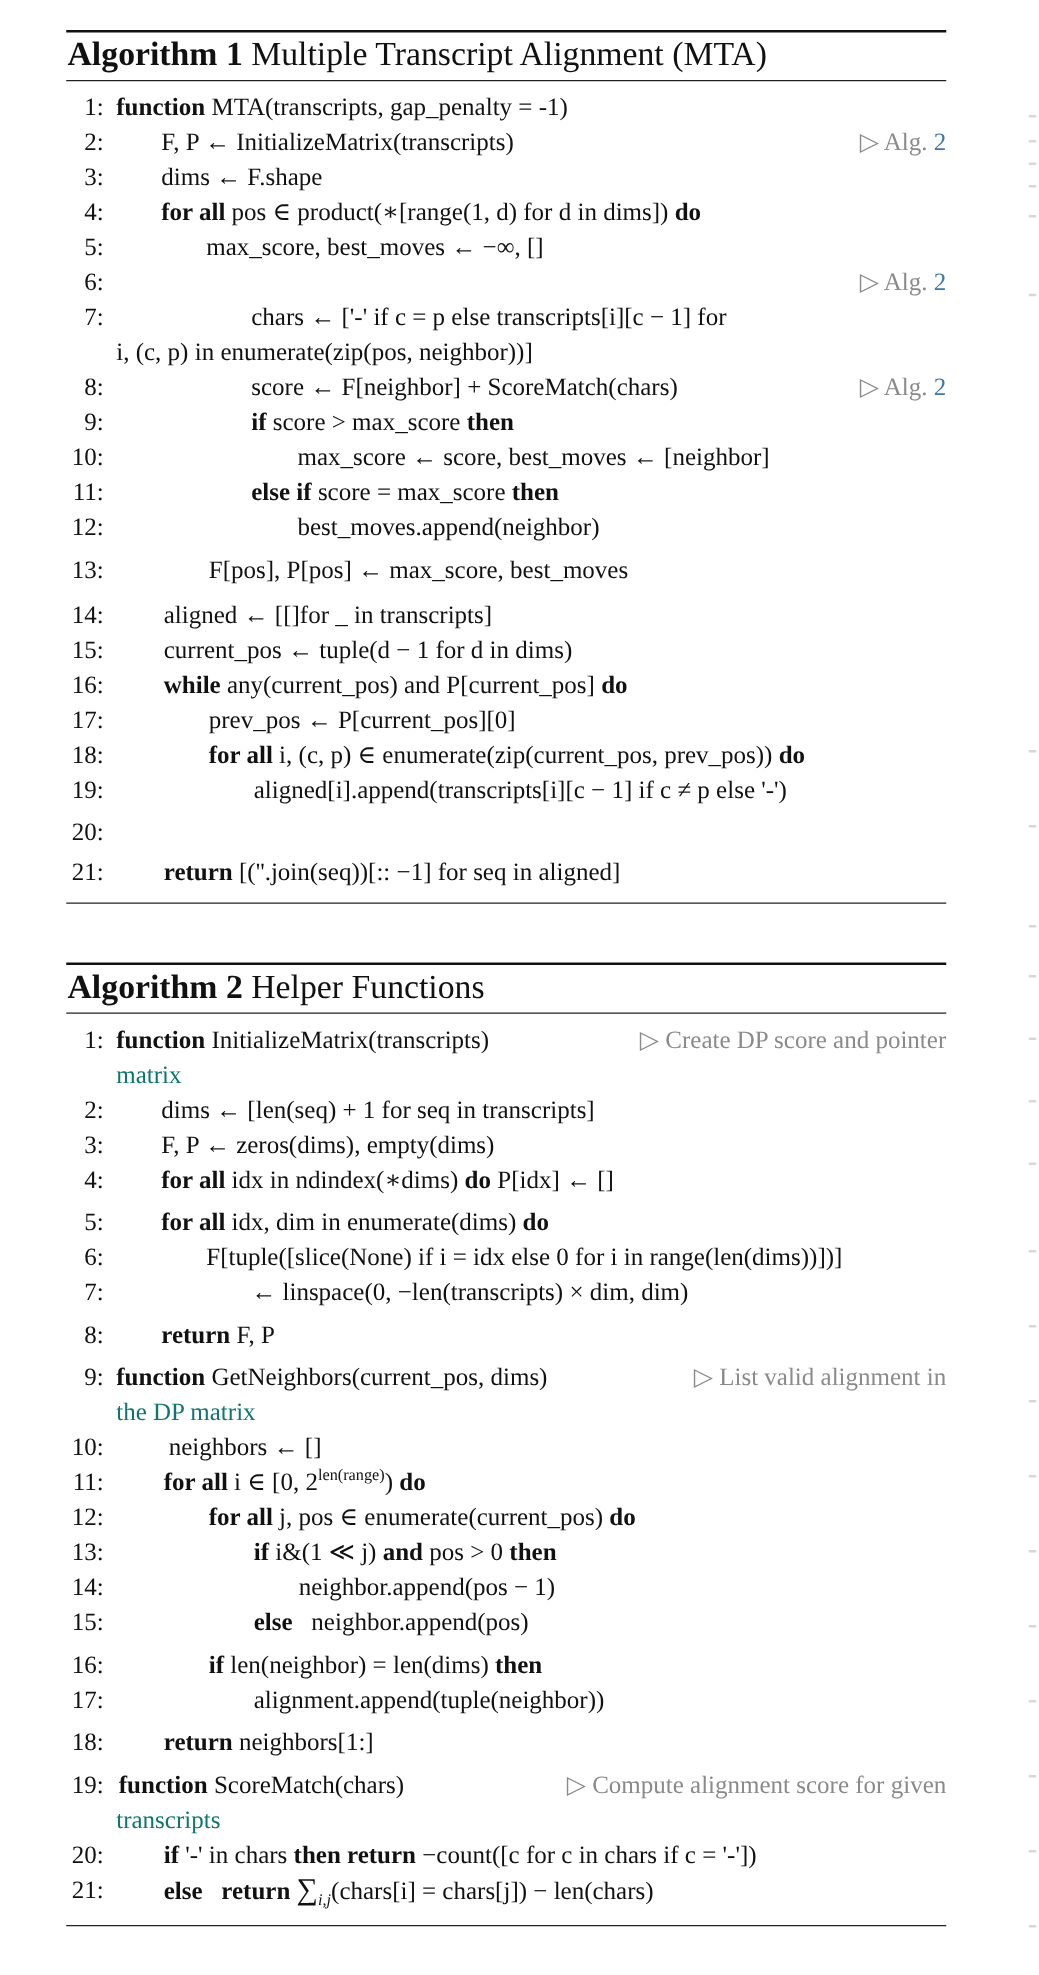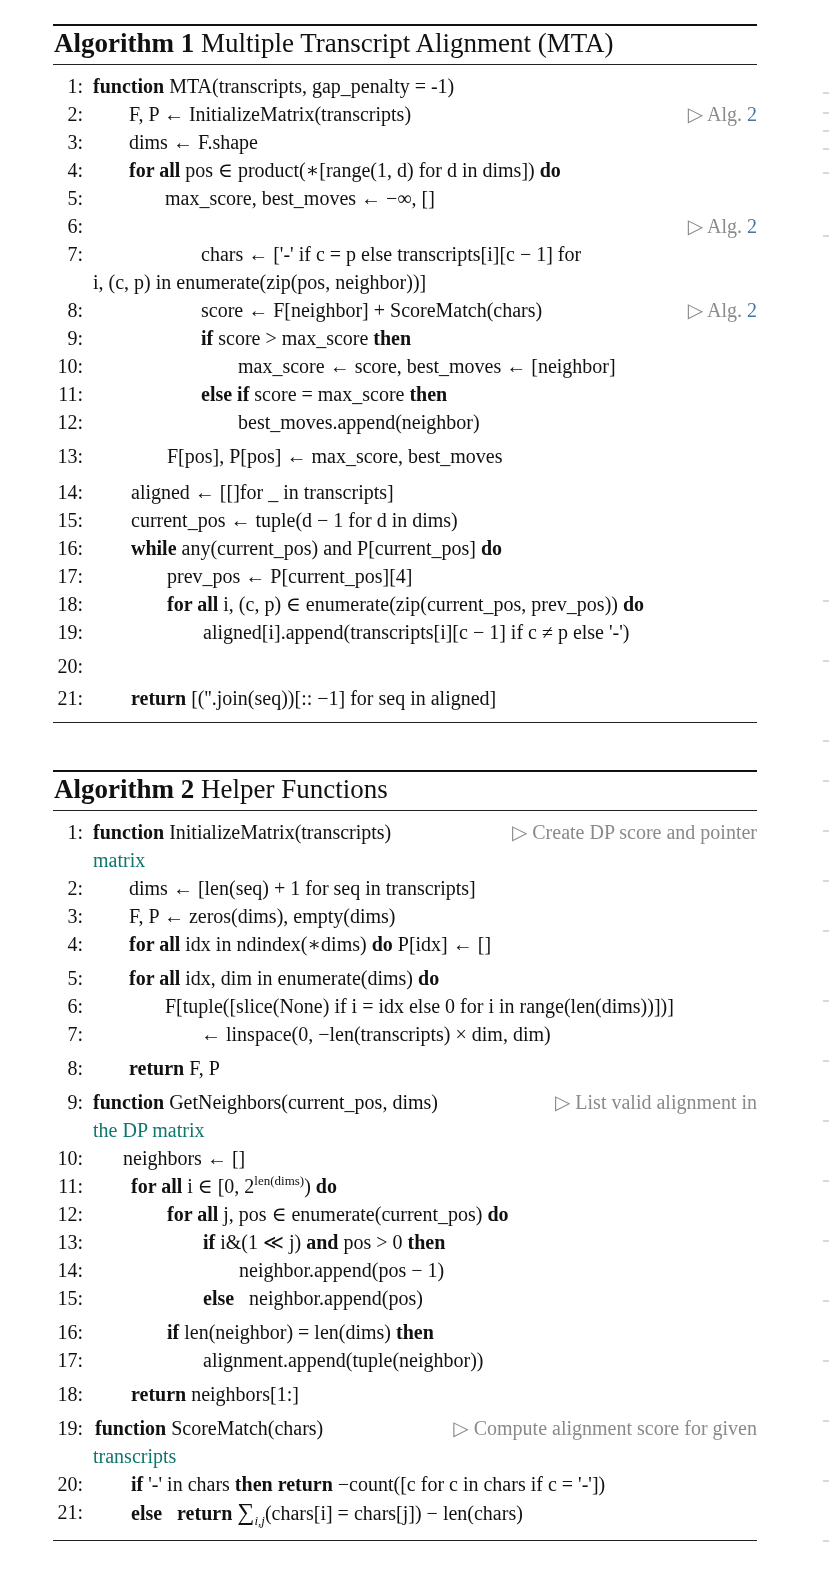--- a/index.html
+++ b/index.html
@@ -119,21 +119,21 @@
       <span class="code" style="left:78px">current_pos ← tuple(d − 1 for d in dims)</span>
     </div>
 
   <div class="line" style="top:510px">
       <span class="num">16:</span>
       <span class="code" style="left:78px"><span class="kw">while</span><span> any(current_pos) and P[current_pos] </span><span class="kw">do</span></span>
     </div>
 
   <div class="line" style="top:538px">
       <span class="num">17:</span>
-      <span class="code" style="left:114px">prev_pos ← P[current_pos][4]</span>
+      <span class="code" style="left:114px">prev_pos ← P[current_pos][0]</span>
     </div>
 
   <div class="line" style="top:566px">
       <span class="num">18:</span>
       <span class="code" style="left:114px"><span class="kw">for all</span><span> i, (c, p) ∈ enumerate(zip(current_pos, prev_pos)) </span><span class="kw">do</span></span>
     </div>
 
   <div class="line" style="top:594px">
       <span class="num">19:</span>
       <span class="code" style="left:150px">aligned[i].append(transcripts[i][c − 1]  if  c ≠ p  else  '-')</span>
@@ -203,26 +203,26 @@
 
   <div class="line" style="top:318px">
       <span class="num">9:</span>
       <span class="code" style="left:40px"><span class="kw">function</span><span> GetNeighbors(current_pos, dims)</span></span>
       <span class="cmt">▷ List valid alignment in</span>
     </div>
   <div class="cont" style="top:346px;left:40px;line-height:28px">the DP matrix</div>
 
   <div class="line" style="top:374px">
       <span class="num">10:</span>
-      <span class="code" style="left:70px">neighbors ← []</span>
+      <span class="code" style="left:82px">neighbors ← []</span>
     </div>
 
   <div class="line" style="top:402px">
       <span class="num">11:</span>
-      <span class="code" style="left:78px"><span class="kw">for all</span><span> i ∈ [0, 2</span><sup>len(dims)</sup><span>) </span><span class="kw">do</span></span>
+      <span class="code" style="left:78px"><span class="kw">for all</span><span> i ∈ [0, 2</span><sup>len(range)</sup><span>) </span><span class="kw">do</span></span>
     </div>
 
   <div class="line" style="top:430px">
       <span class="num">12:</span>
       <span class="code" style="left:114px"><span class="kw">for all</span><span> j, pos ∈ enumerate(current_pos) </span><span class="kw">do</span></span>
     </div>
 
   <div class="line" style="top:458px">
       <span class="num">13:</span>
       <span class="code" style="left:150px"><span class="kw">if</span><span> i&amp;(1 ≪ j) </span><span class="kw">and</span><span> pos &gt; 0 </span><span class="kw">then</span></span>

